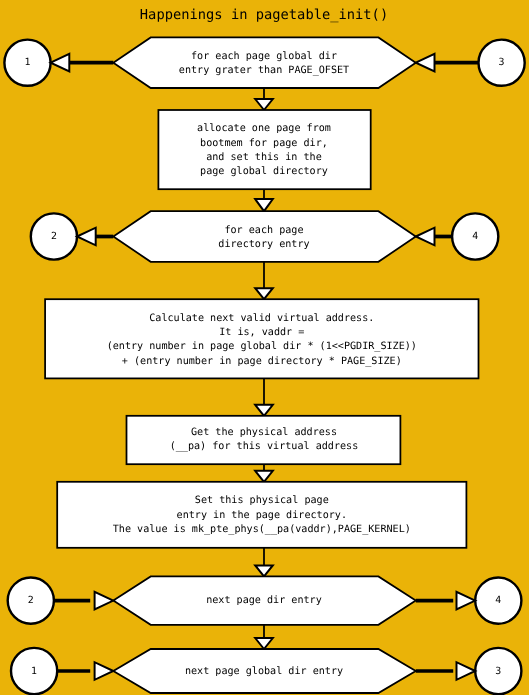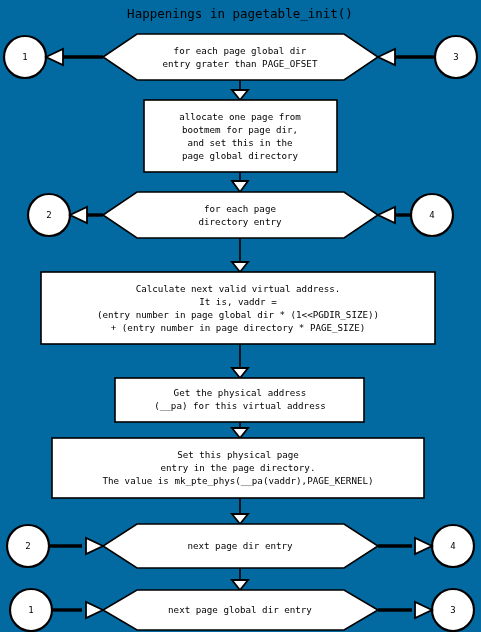--- a/index.html
+++ b/index.html
@@ -10,21 +10,21 @@
   body {
     width: 481px;
     height: 632px;
     font-family: "DejaVu Sans Mono", "Liberation Mono", monospace;
     overflow: hidden;
   }
   #diagram-root {
     position: relative;
     width: 481px;
     height: 632px;
-    background: #0369a1;
+    background: #eab308;
   }
   svg#flowchart {
     display: block;
     width: 481px;
     height: 632px;
   }
   .shape-stroke {
     fill: #ffffff;
     stroke: #000000;
     stroke-width: 1.6;

